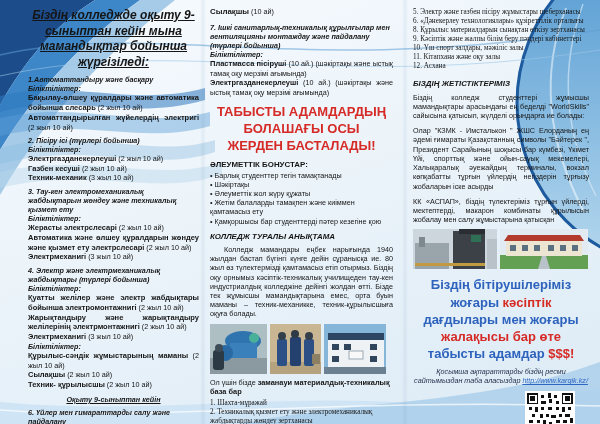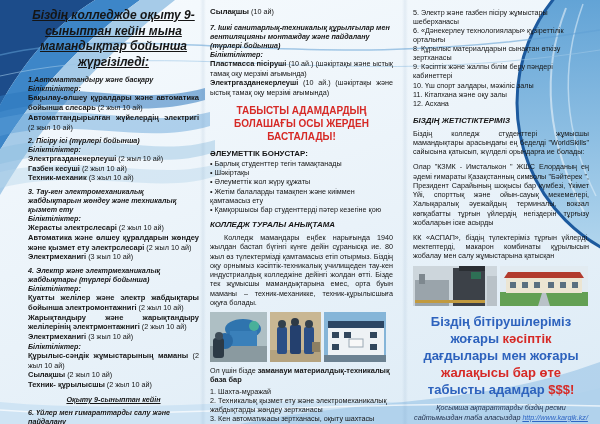--- a/index.html
+++ b/index.html
@@ -15,30 +15,30 @@
   .col3{left:413px;width:176px;font-size:7.2px;line-height:1.28;}
   .h-main{font-weight:bold;font-style:italic;text-decoration:underline;text-align:center;
           margin:8px 0 5px 0;font-size:12px;}
   .ptitle{font-weight:bold;font-style:italic;margin-top:4px;line-height:1.25;}
   .qlabel{font-weight:bold;font-style:italic;line-height:1.25;}
   .q{text-align:justify;}
   .q b{font-size:7.5px;}
   .h-center{font-weight:bold;font-style:italic;text-decoration:underline;text-align:center;margin-top:5px;}
   .top-item{text-align:justify;}
   .top-item b{font-size:7.9px;}
-  .banner{color:#d62a26;font-weight:bold;text-align:center;margin:7px 4px 0 4px;font-size:10px;line-height:1.3;}
+  .banner{color:#d62a26;font-weight:bold;text-align:center;margin:7px 4px 0 4px;font-size:13px;line-height:1.3;}
   .sec-h{font-weight:bold;margin-top:6px;font-size:7.9px;}
   .sec-h.it{font-style:italic;}
   .bullet::before{content:"•  ";}
   .para{text-align:justify;margin-top:3px;}
   .para.ind{text-indent:14px;}
   .photos{display:flex;gap:3px;margin-top:5px;}
   .photos svg{display:block;}
   .base-line b{font-size:7.4px;}
-  .numlist{margin-top:2px;}
+  .numlist{margin-top:2px;font-family:Liberation Serif, serif;}
   .numlist div{line-height:1.26;}
   .success{font-weight:bold;text-align:center;margin:7px 2px 0 2px;font-size:13px;line-height:1.32;}
   .info{font-style:italic;text-align:center;margin-top:5px;color:#1c2a47;}
   .info a{color:#2f66c5;}
   .qr-wrap{margin:5px 0 0 112px;background:#fff;padding:2px;width:46px;height:46px;}
 </style>
 </head>
 <body>
 
 <div class="page">

